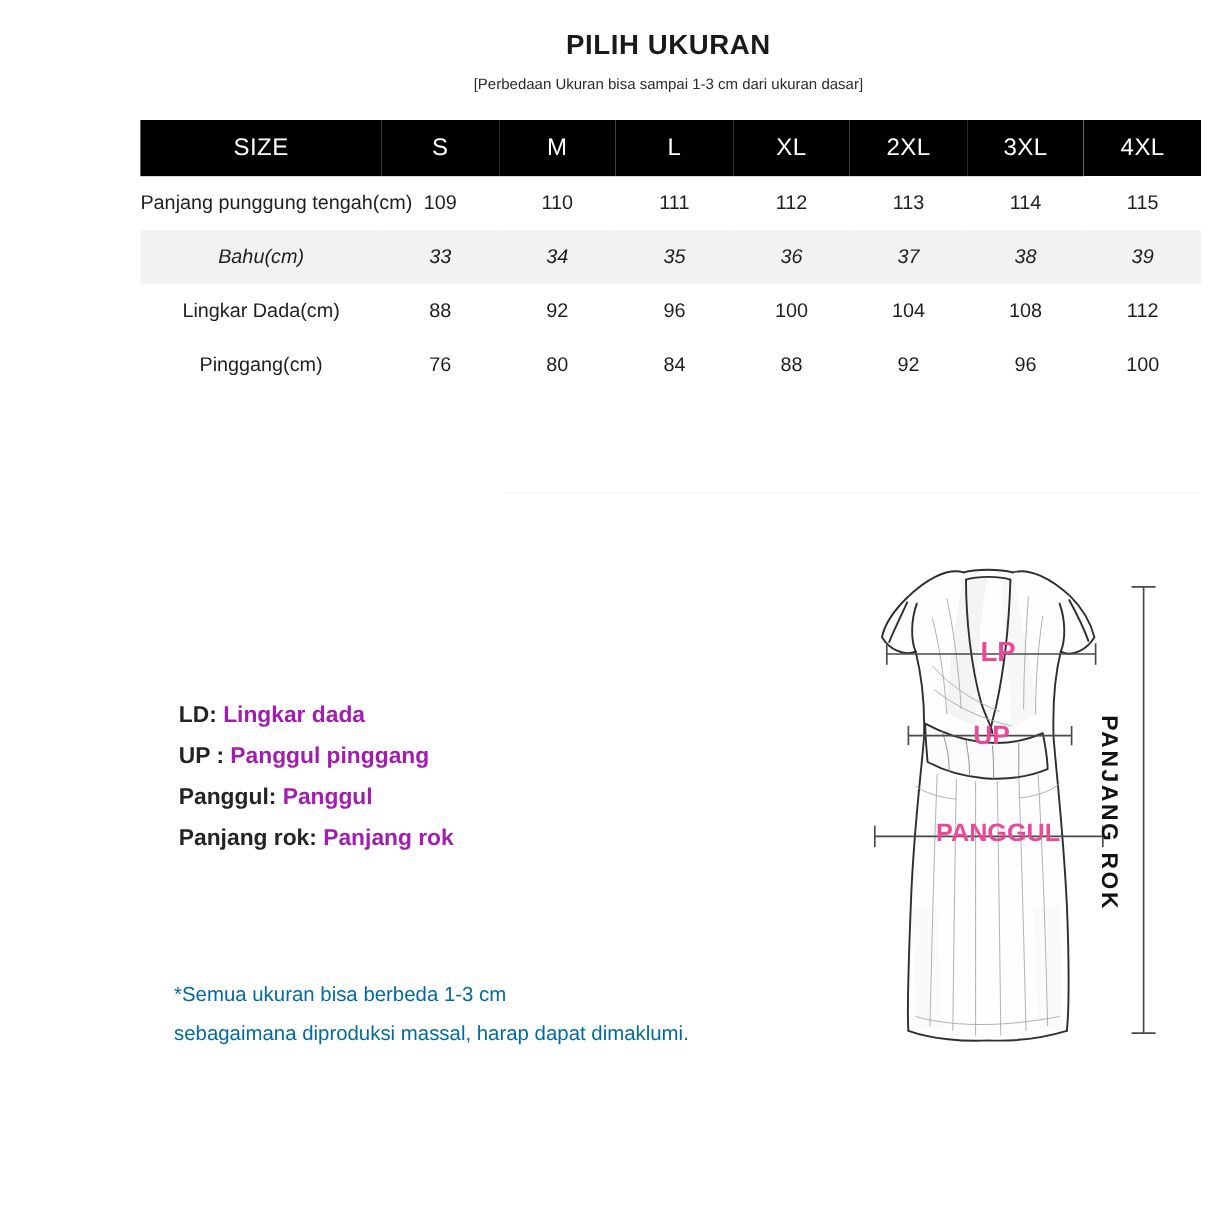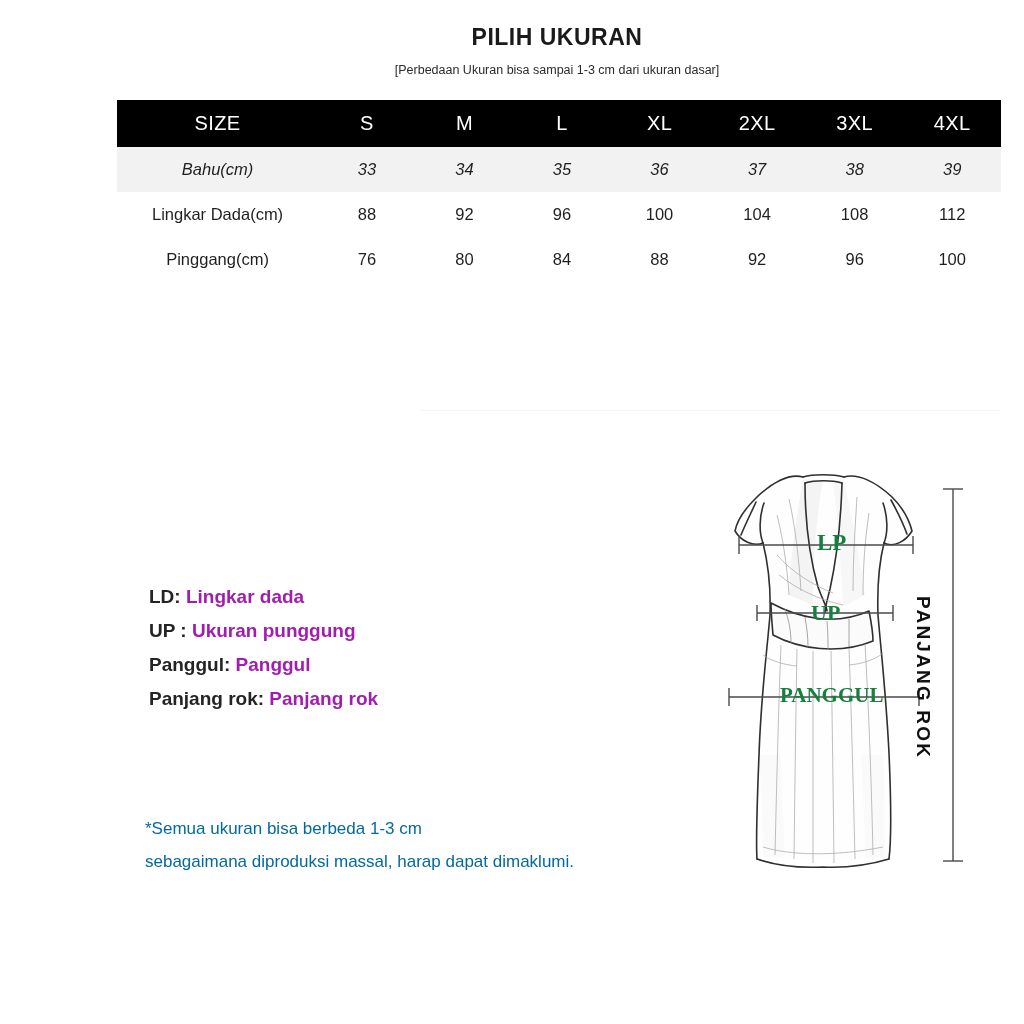--- a/index.html
+++ b/index.html
@@ -165,23 +165,22 @@
     font-weight: bold;
     letter-spacing: 2.2px;
     color: #111111;
     transform: rotate(90deg);
     transform-origin: left top;
     white-space: nowrap;
   }
   .meas-label {
     position: absolute;
     font-weight: bold;
-    color: #15803d;
+    color: #ec4899;
     white-space: nowrap;
-    font-family: Liberation Serif, serif;
   }
   .lbl-lp     { left: 772px; top: 530px; font-size: 23px; }
   .lbl-up     { left: 766px; top: 600px; font-size: 22px; }
   .lbl-panggul{ left: 735px; top: 683px; font-size: 21px; }
 </style>
 </head>
 <body>
 
 <div class="page">
 
@@ -206,20 +205,30 @@
           <th>S</th>
           <th>M</th>
           <th>L</th>
           <th>XL</th>
           <th>2XL</th>
           <th>3XL</th>
           <th>4XL</th>
         </tr>
       </thead>
       <tbody>
+        <tr class="even">
+          <td class="row-label"><span>Panjang punggung tengah(cm)</span></td>
+          <td>109</td>
+          <td>110</td>
+          <td>111</td>
+          <td>112</td>
+          <td>113</td>
+          <td>114</td>
+          <td>115</td>
+        </tr>
         <tr class="odd">
           <td class="row-label"><span>Bahu(cm)</span></td>
           <td>33</td>
           <td>34</td>
           <td>35</td>
           <td>36</td>
           <td>37</td>
           <td>38</td>
           <td>39</td>
         </tr>
@@ -249,21 +258,21 @@
 
   <div class="thin-rule"></div>
 
   <div class="legend">
     <div class="legend-row">
       <span class="legend-key">LD:</span>
       <span class="legend-val">Lingkar dada</span>
     </div>
     <div class="legend-row">
       <span class="legend-key">UP :</span>
-      <span class="legend-val">Ukuran punggung</span>
+      <span class="legend-val">Panggul pinggang</span>
     </div>
     <div class="legend-row">
       <span class="legend-key">Panggul:</span>
       <span class="legend-val">Panggul</span>
     </div>
     <div class="legend-row">
       <span class="legend-key">Panjang rok:</span>
       <span class="legend-val">Panjang rok</span>
     </div>
   </div>

